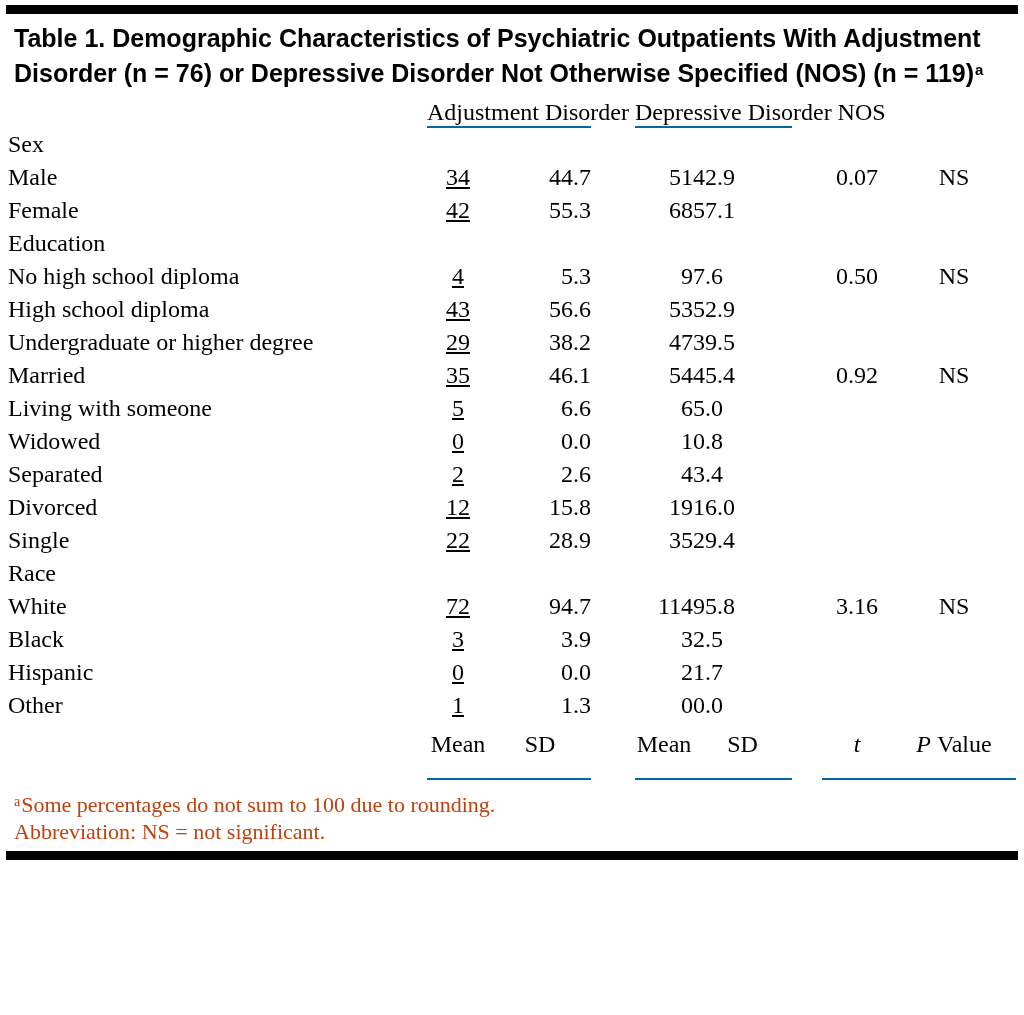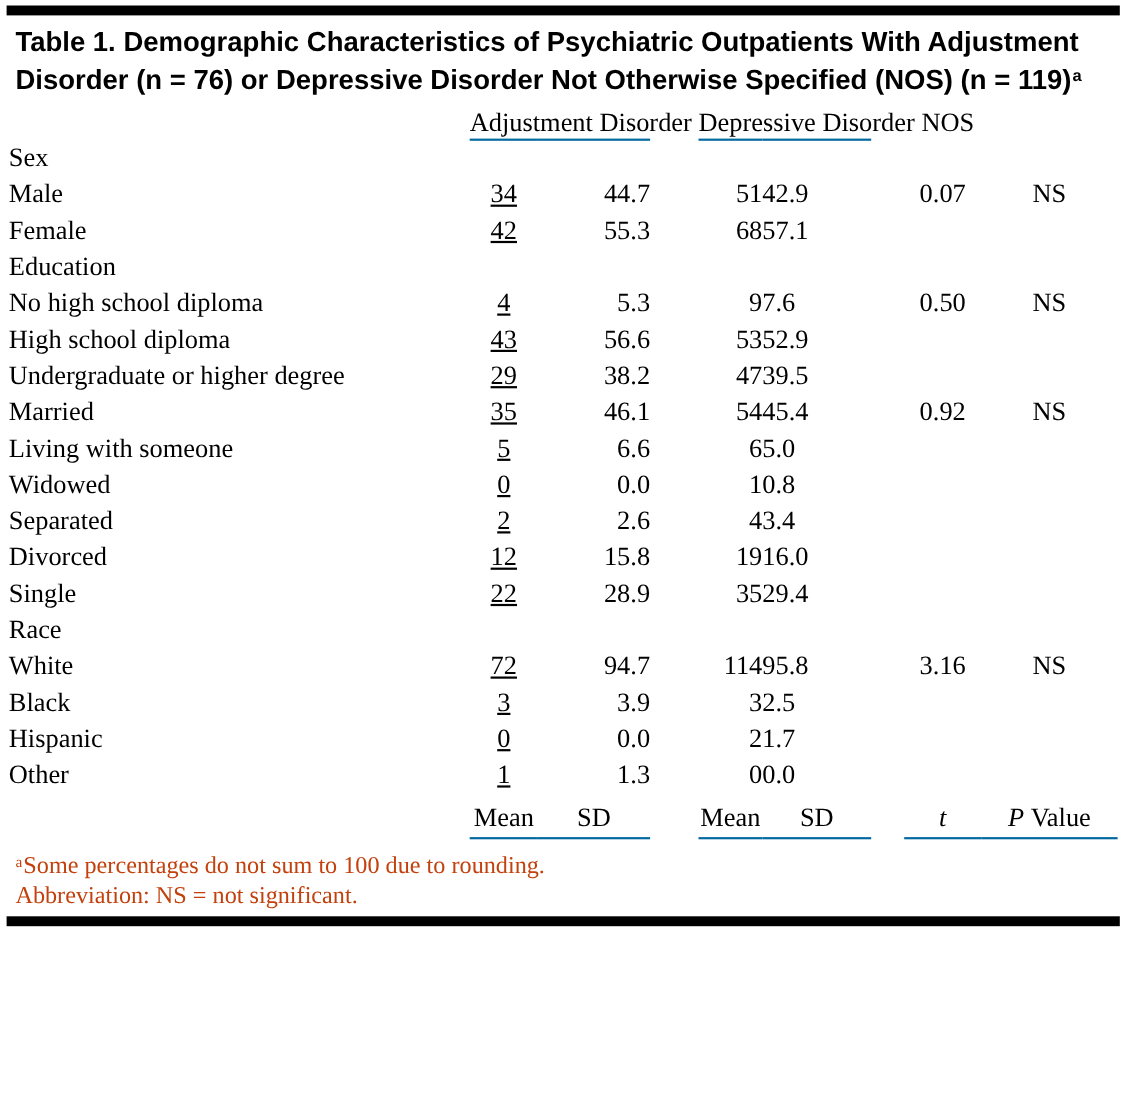--- a/index.html
+++ b/index.html
@@ -72,21 +72,21 @@
 
   
   .c-n1   { text-align: center;  padding-right: 2px; text-decoration: underline; }
   .c-p1   { text-align: right;  padding-right: 2px; }
   .c-n2   { text-align: right;  padding-right: 3px; }
   .c-p2   {  padding-right: 2px; }
   .c-stat { text-align: center;  padding-right: 12px; }
   .c-sig  { text-align: center; padding-right: 14px; }
 
   
-  tr.meanrow td { height: 36px; padding-bottom: 3px; }
+  tr.meanrow td { height: 36px; padding-bottom: 20px; }
   .h-mean1 { text-align: center; padding-left: 20px; }
   .h-sd1   { text-align: center; padding-left: 46px; }
   .h-mean2 { text-align: center; padding-left: 8px; }
   .h-sd2   { text-align: center; padding-left: 42px; }
   .h-t     { text-align: center; padding-left: 6px; }
 
   tr.agerow td { height: 40px; line-height: 38px; border-bottom: 2px solid #000; padding-bottom: 2px; }
 
   .footnotes { margin: 8px 14px 0 14px; font-size: 22px; line-height: 27px; color: #c2410c; }
   .footnotes sup { font-size: 14px; vertical-align: 6px; margin-right: 1px; }

